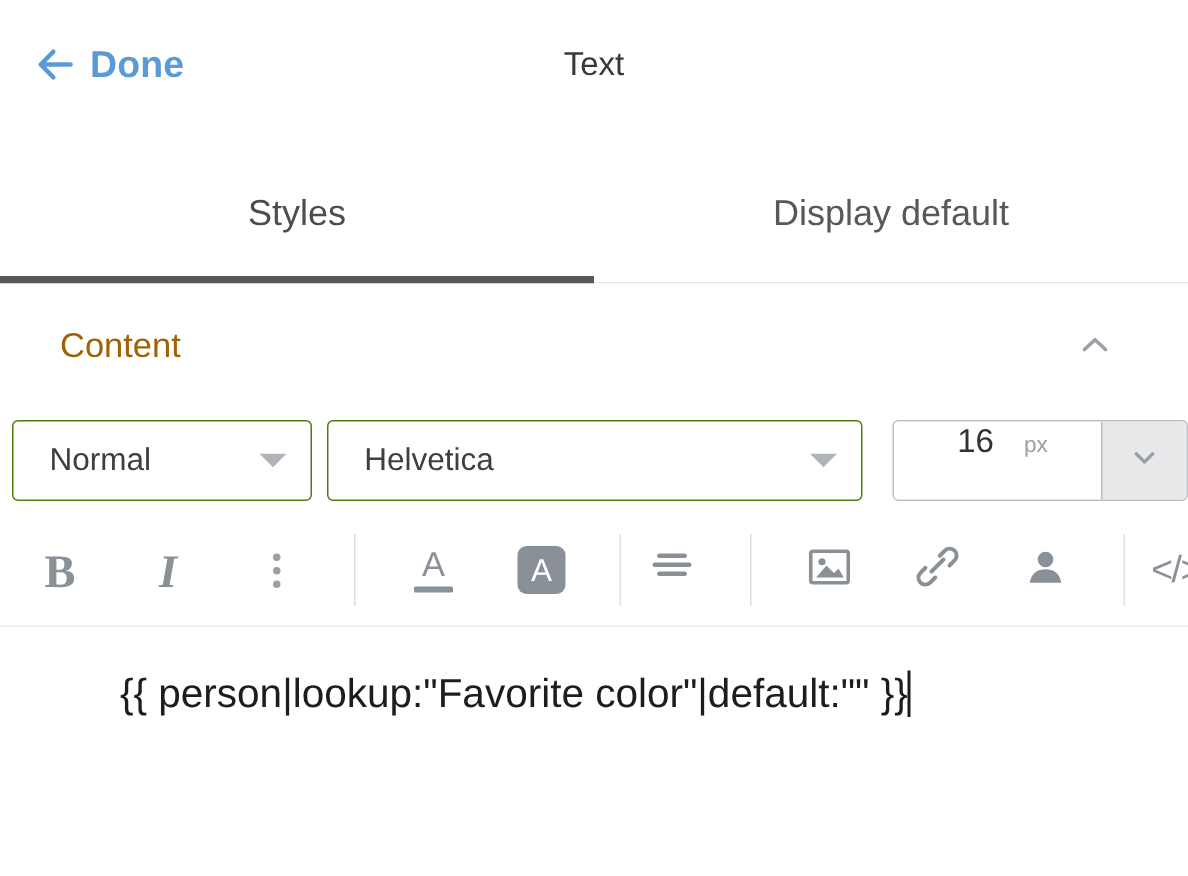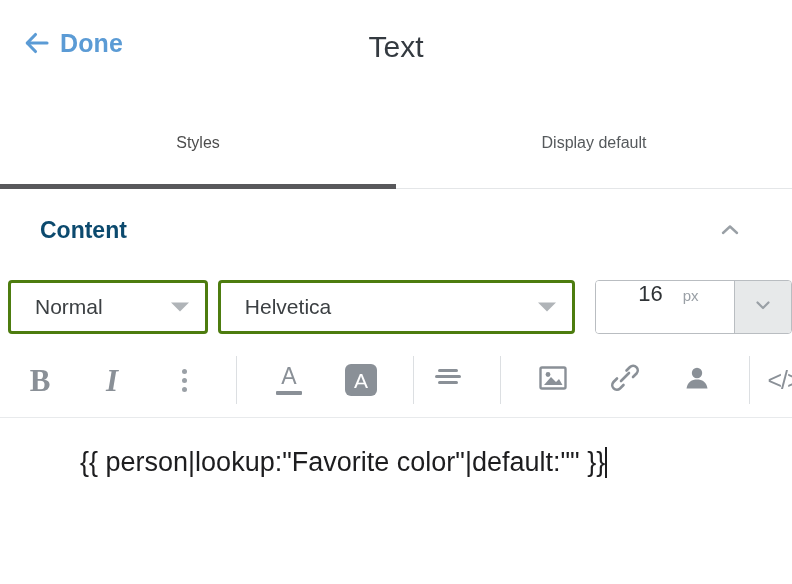--- a/index.html
+++ b/index.html
@@ -49,39 +49,39 @@
     color: #5b9bd5;
     letter-spacing: 0.1px;
     line-height: 1;
   }
   .header-title {
     position: absolute;
     left: 0;
     right: 0;
     top: 32px;
     text-align: center;
-    font-size: 30px;
+    font-size: 22px;
     color: #343a40;
     line-height: 1;
   }
 
   
   .tabs {
     position: relative;
     display: flex;
     height: 84px;
     background: #ffffff;
     border-bottom: 1px solid #e4e6e8;
   }
   .tab {
     flex: 1 1 50%;
     display: flex;
     align-items: center;
     justify-content: center;
-    font-size: 16px;
+    font-size: 24px;
     color: #4d4d4d;
     cursor: pointer;
     user-select: none;
     position: relative;
     padding-bottom: 6px;
   }
   .tab.inactive {
     color: #55595c;
   }
   .tab.active::after {
@@ -98,23 +98,22 @@
   .section-head {
     position: relative;
     height: 82px;
     display: flex;
     align-items: center;
     background: #ffffff;
   }
   .section-title {
     margin-left: 40px;
     font-size: 23px;
-    color: #0c4a6e;
-    line-height: 1;
-    font-weight: bold;
+    color: #a16207;
+    line-height: 1;
   }
   .section-toggle {
     position: absolute;
     right: 48px;
     top: 50%;
     transform: translateY(-50%);
     width: 28px;
     height: 28px;
     display: flex;
     align-items: center;
@@ -127,21 +126,21 @@
     display: flex;
     align-items: center;
     padding: 0 0 0 8px;
     height: 72px;
     background: #ffffff;
   }
   .select-box {
     position: relative;
     box-sizing: border-box;
     height: 54px;
-    border: 3px solid #4d7c0f;
+    border: 1px solid #4d7c0f;
     border-radius: 4px;
     background: #ffffff;
     display: flex;
     align-items: center;
     cursor: pointer;
     user-select: none;
   }
   .select-style {
     width: 203px;
     margin-right: 10px;

